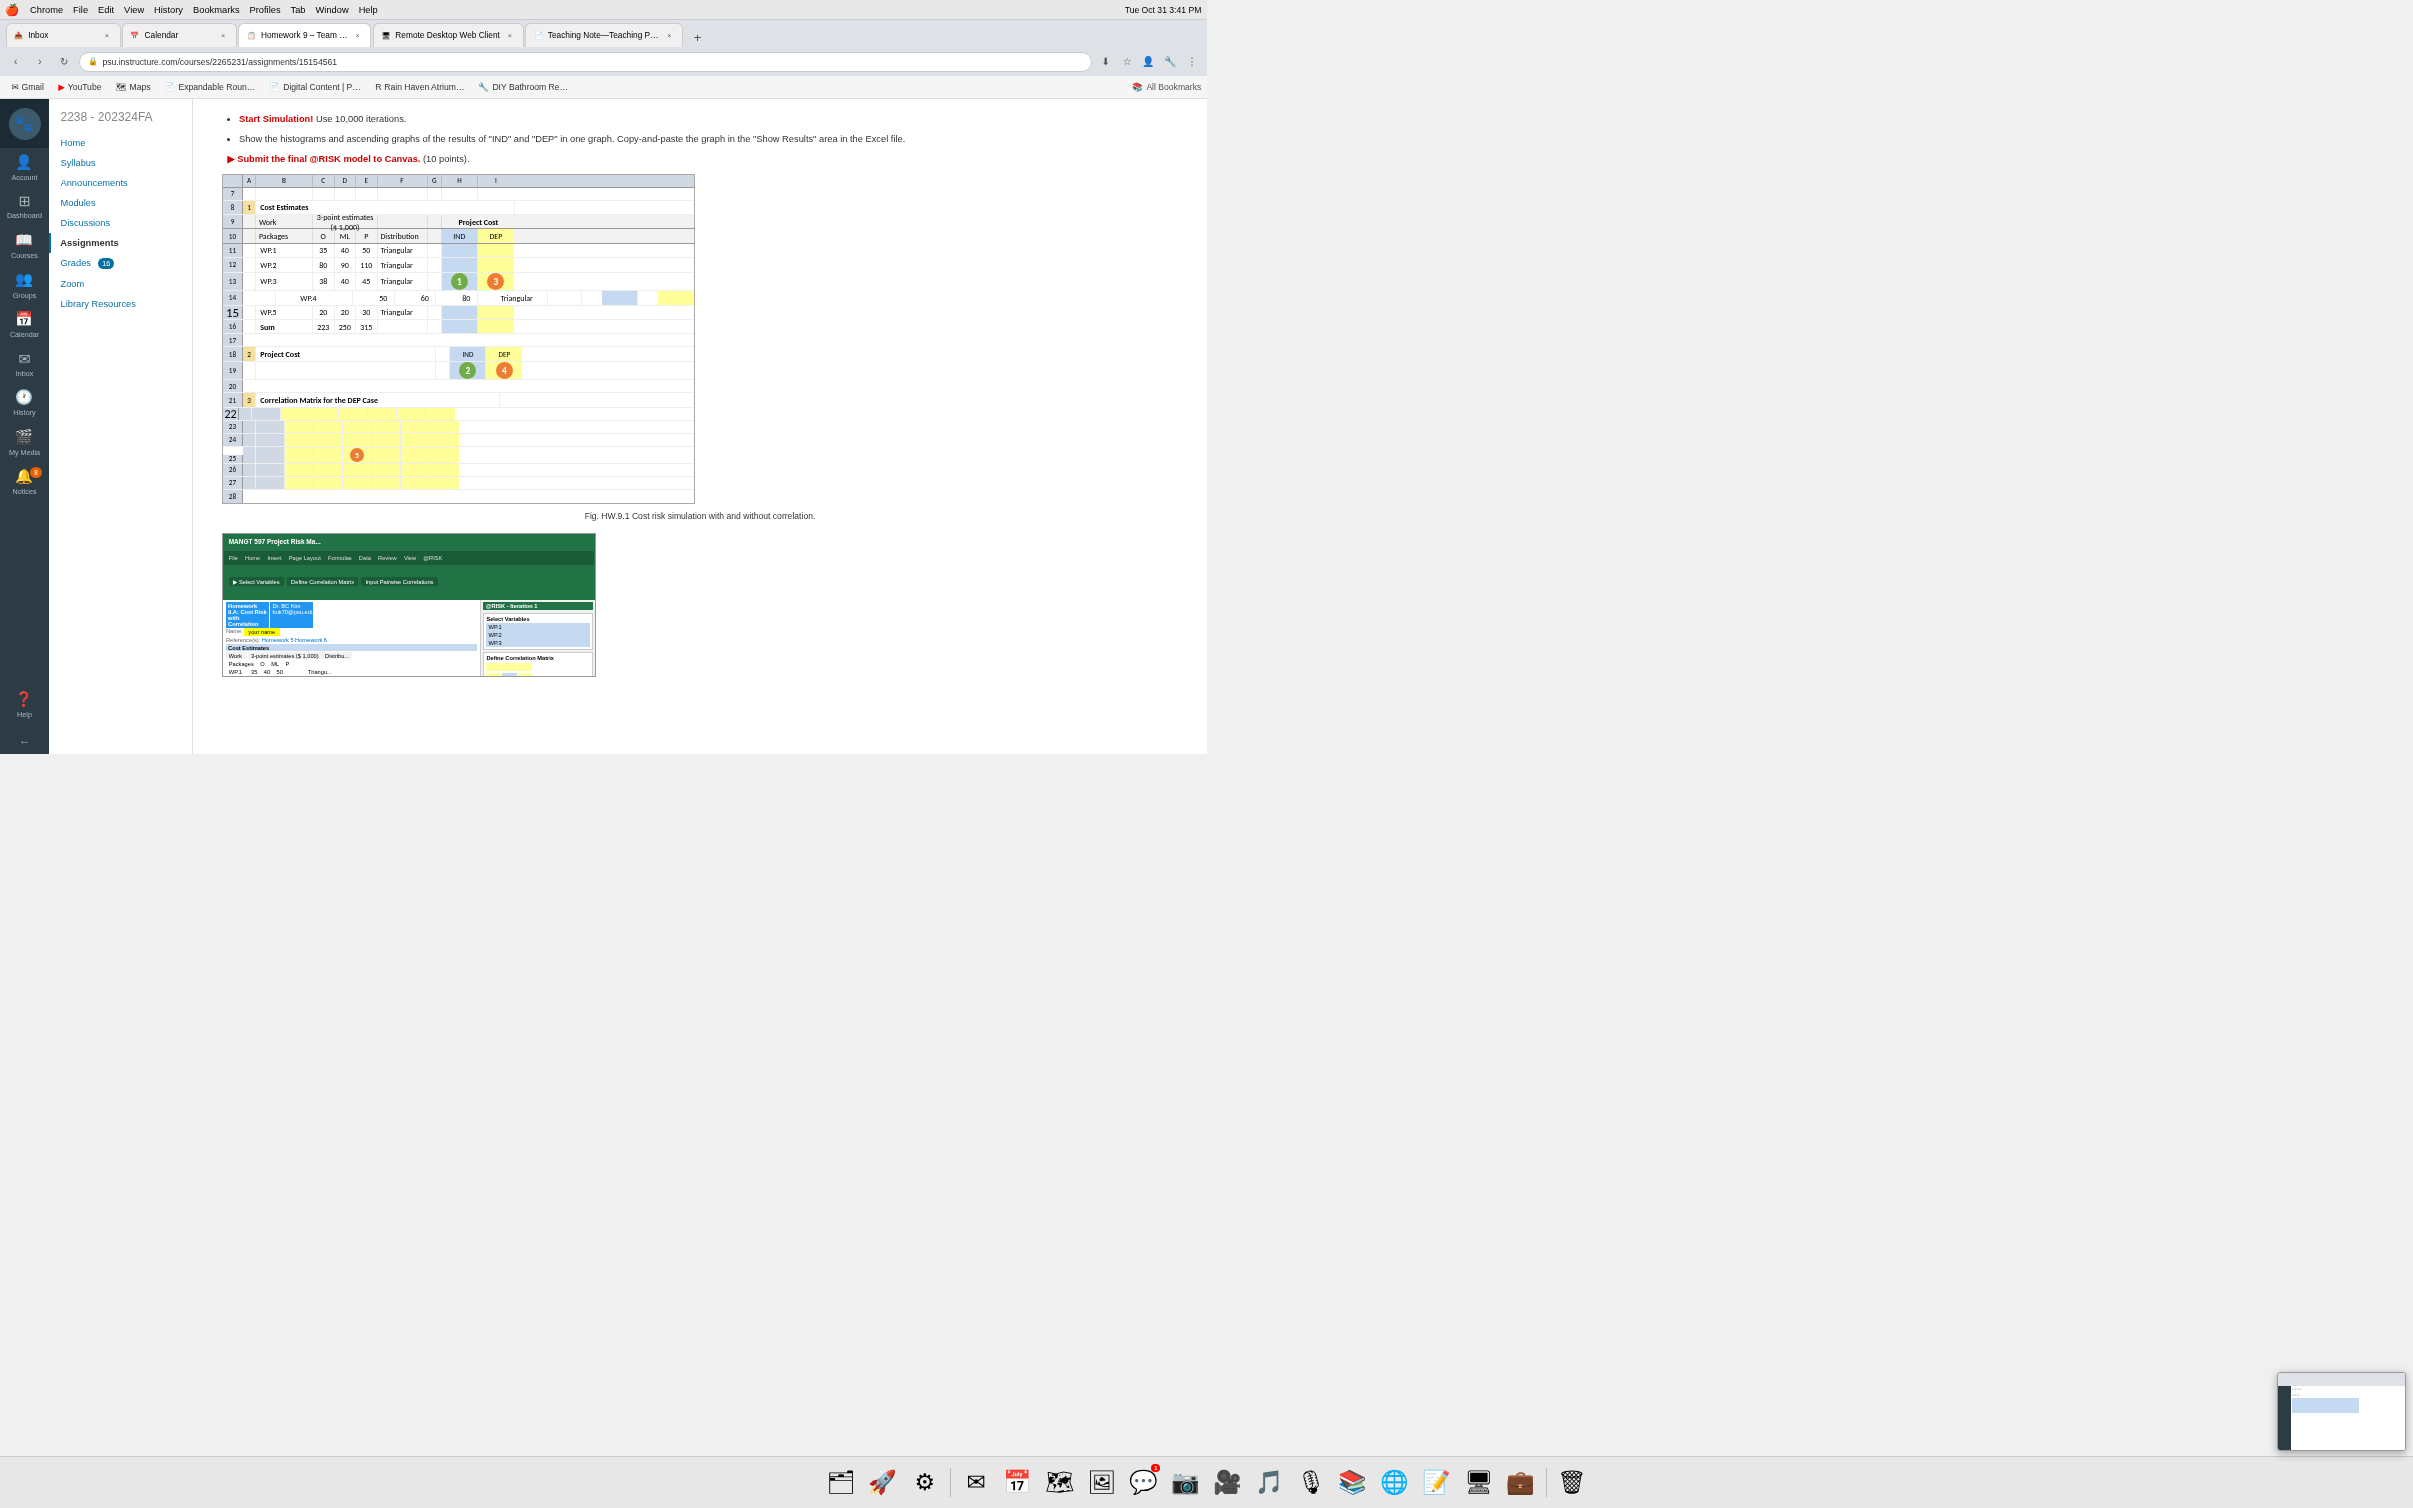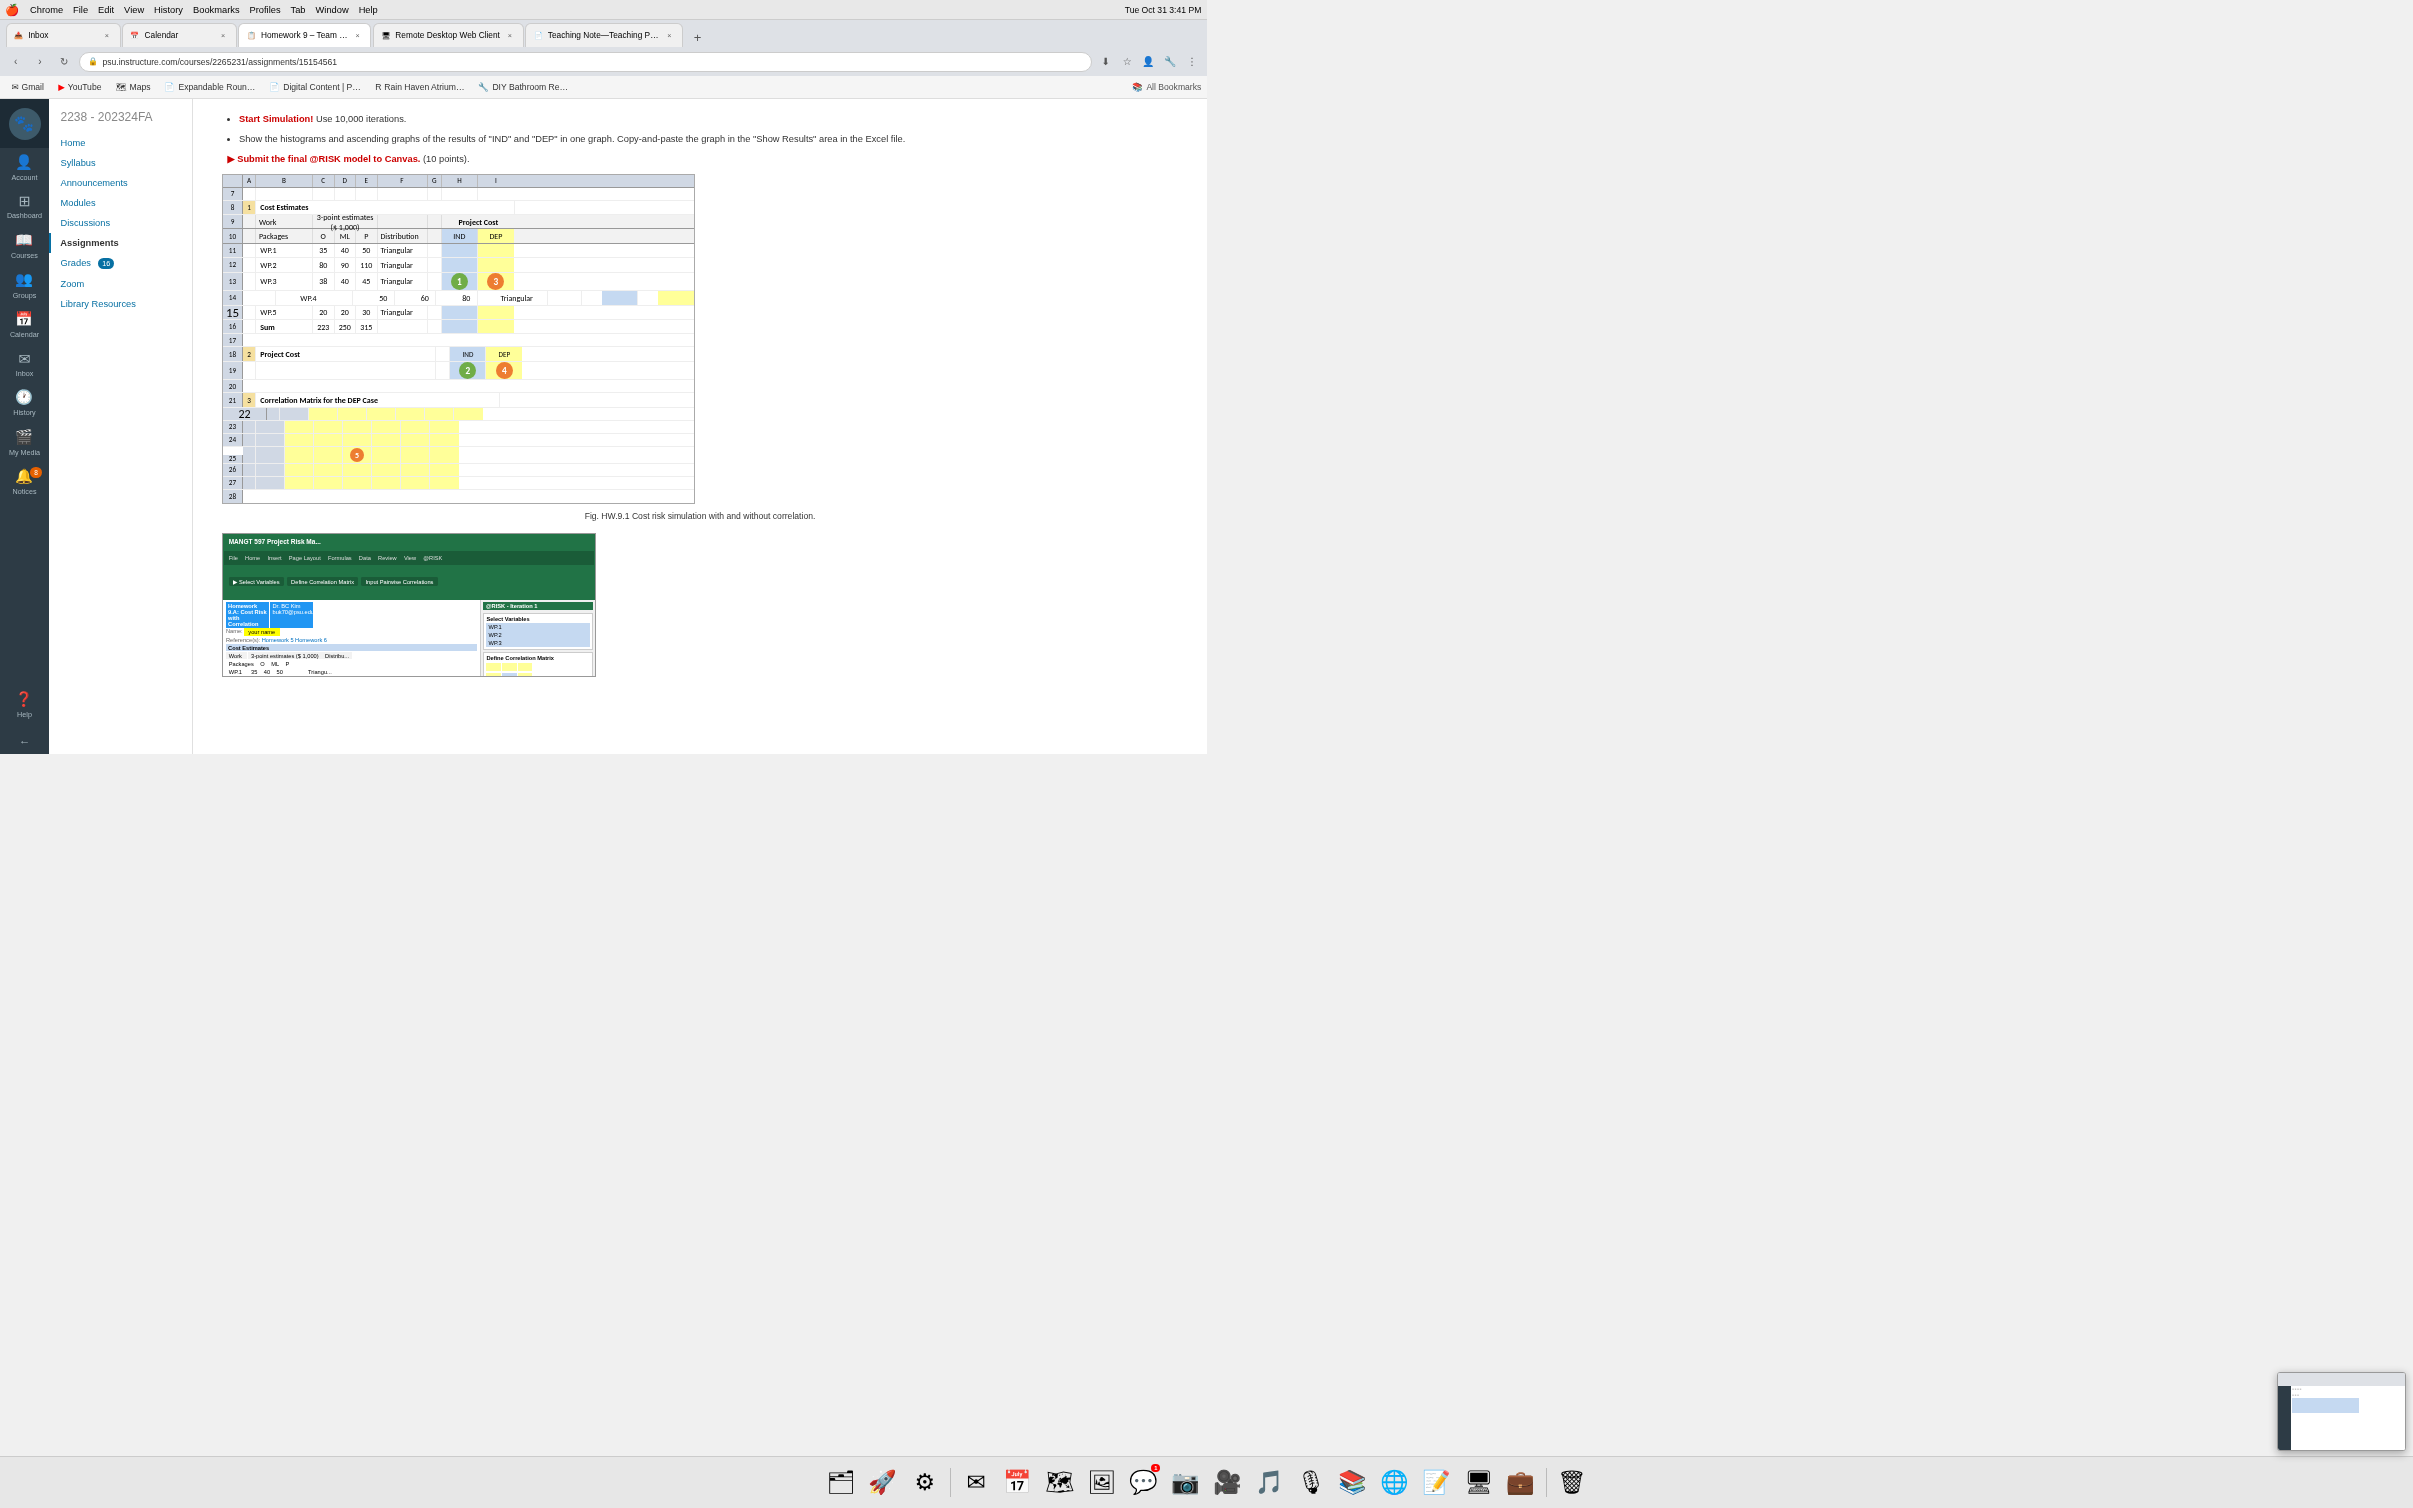--- a/index.html
+++ b/index.html
@@ -750,21 +750,21 @@
           <div style="display:flex; border-bottom:0.7px solid #eee; height:14.4px;">
             <div style="width:20px; background:#d0d8e4; border-right:0.7px solid #999; text-align:center; font-size:7.2px; display:flex; align-items:center; justify-content:center;">21</div>
             <div style="width:13px; border-right:0.7px solid #eee; display:flex; align-items:center; justify-content:center; background:#f5e0a0; font-size:7.2px;">
               <span>3</span>
             </div>
             <div style="width:244px; border-right:0.7px solid #eee; padding:1.4px 4.3px; font-weight:bold; display:flex; align-items:center;">Correlation Matrix for the DEP Case</div>
           </div>
 
           
           <div style="display:flex; border-bottom:0.7px solid #eee; height:13px;">
-            <div style="width:44px; background:#d0d8e4; border-right:0.7px solid #999; font-size:12px; display:flex; align-items:center; justify-content:center;">22</div>
+            <div style="width:16px; background:#d0d8e4; border-right:0.7px solid #999; font-size:12px; display:flex; align-items:center; justify-content:center;">22</div>
             <div style="width:13px; border-right:0.7px solid #eee; background:#d0d8e4;"></div>
             <div style="width:29px; border-right:0.7px solid #eee; background:#d0d8e4;"></div>
             <div style="width:29px; border-right:0.7px solid #eee; background:#ffff99;"></div>
             <div style="width:29px; border-right:0.7px solid #eee; background:#ffff99;"></div>
             <div style="width:29px; border-right:0.7px solid #eee; background:#ffff99;"></div>
             <div style="width:29px; border-right:0.7px solid #eee; background:#ffff99;"></div>
             <div style="width:29px; border-right:0.7px solid #eee; background:#ffff99;"></div>
             <div style="width:29px; background:#ffff99;"></div>
           </div>
           <div style="display:flex; border-bottom:0.7px solid #eee; height:13px;">

